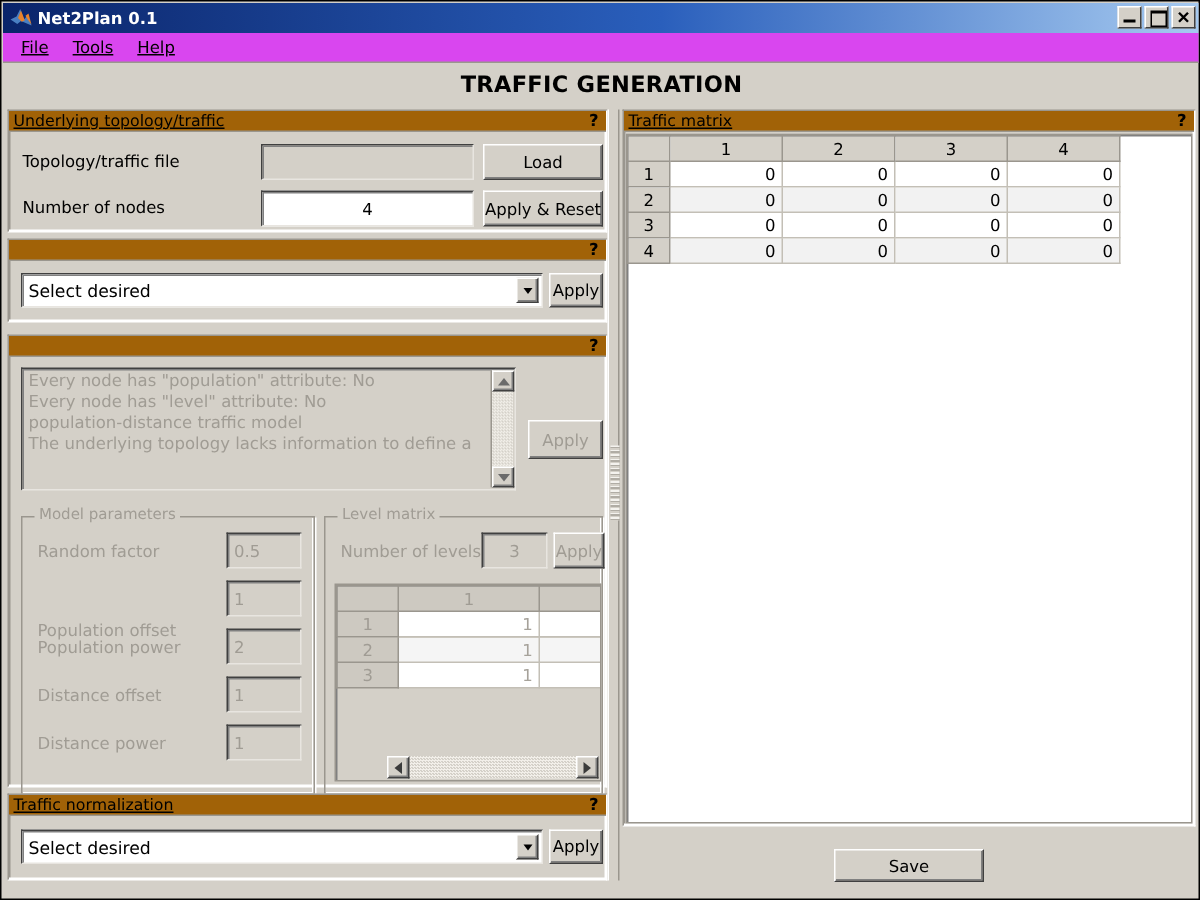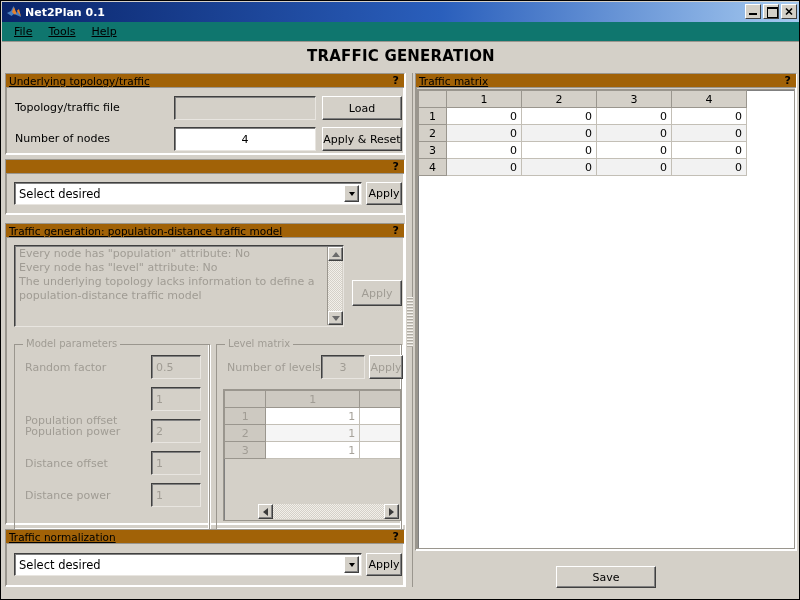--- a/index.html
+++ b/index.html
@@ -70,21 +70,21 @@
   .wb-close {
     font-size: 10px; line-height: 13px; text-align: center;
     font-family: "DejaVu Sans", "Liberation Sans", sans-serif;
     color: #000; font-weight: bold;
   }
 
   
   .menubar {
     position: absolute; left: 1px; top: 21px;
     width: 798px; height: 20px;
-    background: #0f766e;
+    background: #d946ef;
     display: flex; align-items: center;
     padding-left: 4px;
     border-bottom: 1px solid #9a968e;
   }
   .menu-item {
     font-size: 11px; color: #000;
     padding: 2px 8px;
     cursor: default;
   }
   .menu-item u { text-decoration: underline; }
@@ -389,31 +389,30 @@
         <span class="combo-arrow">
             <i></i>
           </span>
       </div>
       <div class="btn" style="left:360px; top:8px; width:36px; height:23px;">Apply</div>
     </div>
   </div>
 
   <div class="panel" style="left:4px; top:222px; width:400px; height:302px;">
     <div class="panel-title">
-      <span class="ptxt">Traffic generation: population-distance traffic model</span>
       <span class="help">?</span>
     </div>
     <div class="panel-body">
 
       <div class="listbox" style="left:8px; top:7px; width:330px; height:82px;">
         <div style="padding-top:1px;">
           <div class="line">Every node has "population" attribute: No</div>
           <div class="line">Every node has "level" attribute: No</div>
+          <div class="line">population-distance traffic model</div>
           <div class="line">The underlying topology lacks information to define a</div>
-          <div class="line">population-distance traffic model</div>
         </div>
         <div class="vscroll">
           <div class="sb-btn up">
               <i></i>
             </div>
           <div class="sb-btn down">
               <i></i>
             </div>
         </div>
       </div>

